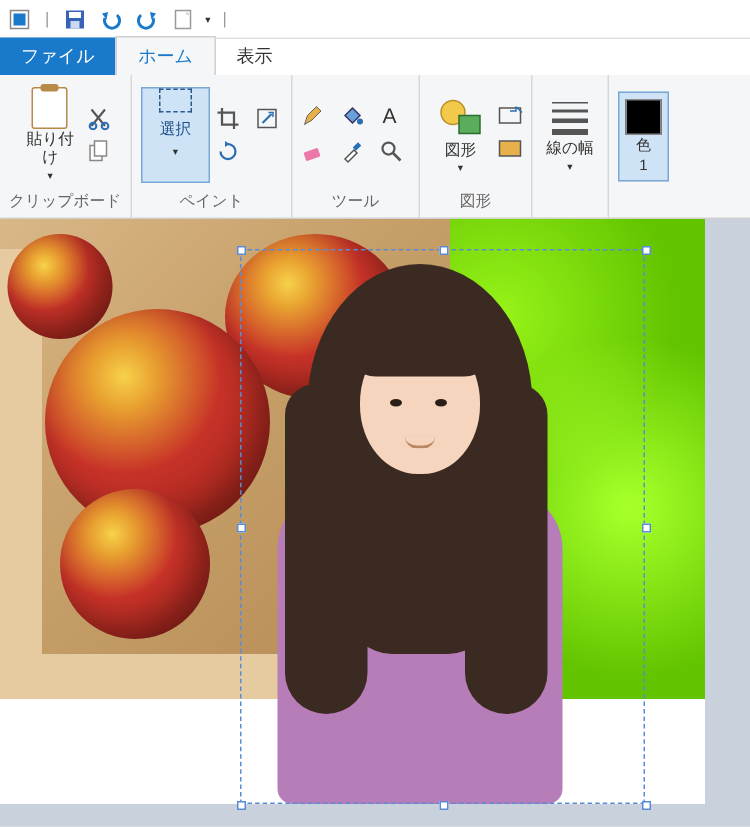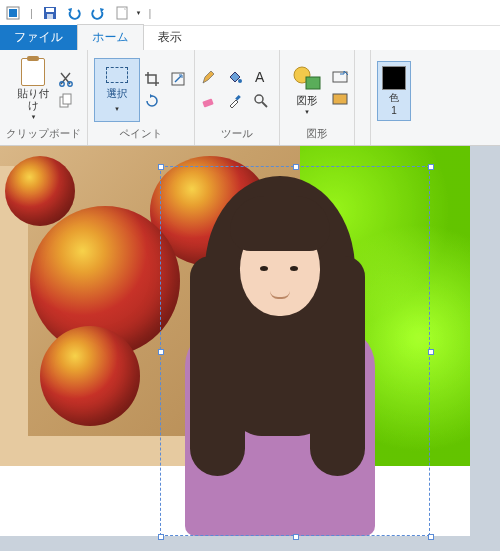--- a/index.html
+++ b/index.html
@@ -25,21 +25,21 @@
   .group-content { flex:1; display:flex; align-items:center; gap:4px; }
   .group-label { font-size: 10.5px; color:#666; padding: 2px 0 4px; text-align:center; width:100%; }
 
   .big-btn { display:flex; flex-direction:column; align-items:center; justify-content:center; width: 42px; height: 64px; cursor:pointer; gap:2px;}
   .big-btn .lbl { font-size: 10.5px; color:#333; line-height:1.1; text-align:center;}
   .icon-clipboard { width:24px; height:28px; border:1px solid #b88a4a; border-radius:2px; background:#fff; position:relative;}
   .icon-clipboard::before{content:"";position:absolute;top:-3px;left:5px;width:12px;height:5px;background:#b88a4a;border-radius:2px;}
   .small-icons { display:flex; flex-direction:column; gap:6px; }
   .small-icons .sm { width:16px; height:16px; }
 
-  .select-box { width:46px; height:64px; border:1px solid #7aa8d6; background:#cfe3f7; display:flex; flex-direction:column; align-items:center; justify-content:center; gap:4px; }
+  .select-box { width:46px; height:64px; border:1px solid #7aa8d6; background:#cfe3f7; display:flex; flex-direction:column; align-items:center; gap:4px; }
   .sel-rect { width:22px; height:16px; border:1.5px dashed #2b5b8c; }
   .dropdown-arrow { font-size:7px; color:#333; }
 
   .mini-grid { display:grid; grid-template-columns:repeat(2,18px); gap:6px 8px; }
   .mini-grid div { width:16px; height:16px; }
 
   .tool-grid { display:grid; grid-template-columns:repeat(3,20px); gap:6px; }
   .tool-grid .t { width:18px; height:18px; }
 
   .brush-icon { width:30px; height:30px; }
@@ -259,20 +259,32 @@
             <svg width="18" height="14">
               <rect x="1" y="1" width="14" height="10" fill="#e8b04a" stroke="#555"></rect>
             </svg>
           </div>
       </div>
     </div>
     <div class="group-label">図形</div>
   </div>
 
   <div class="group">
+    <div class="group-content">
+      <div class="big-btn" style="width:38px">
+        <div class="linew">
+            <div></div>
+            <div></div>
+            <div></div>
+            <div></div>
+          </div>
+        <div class="lbl">線の幅</div>
+        <div class="dropdown-arrow">▾</div>
+      </div>
+    </div>
     <div class="group-label">&nbsp;</div>
   </div>
 
   <div class="group" style="border-right:none">
     <div class="group-content">
       <div class="color-frame">
         <div class="color-swatch"></div>
         <div class="lbl">色</div>
         <div class="lbl">1</div>
       </div>

